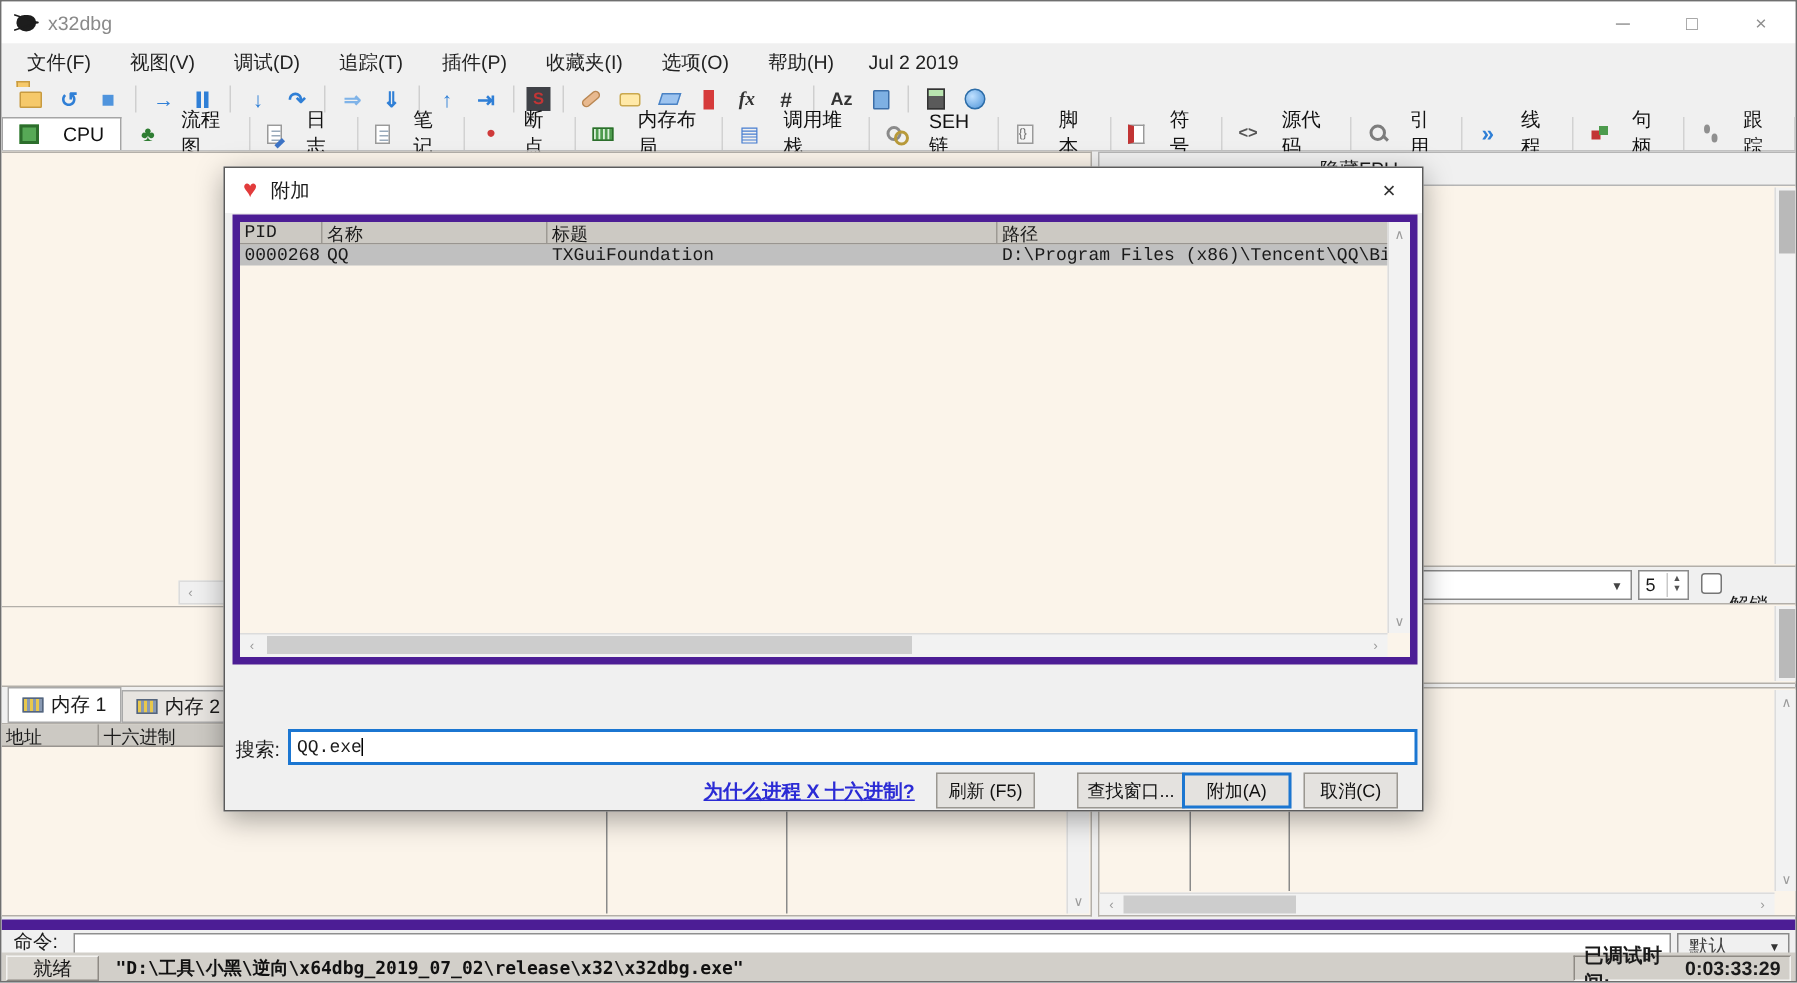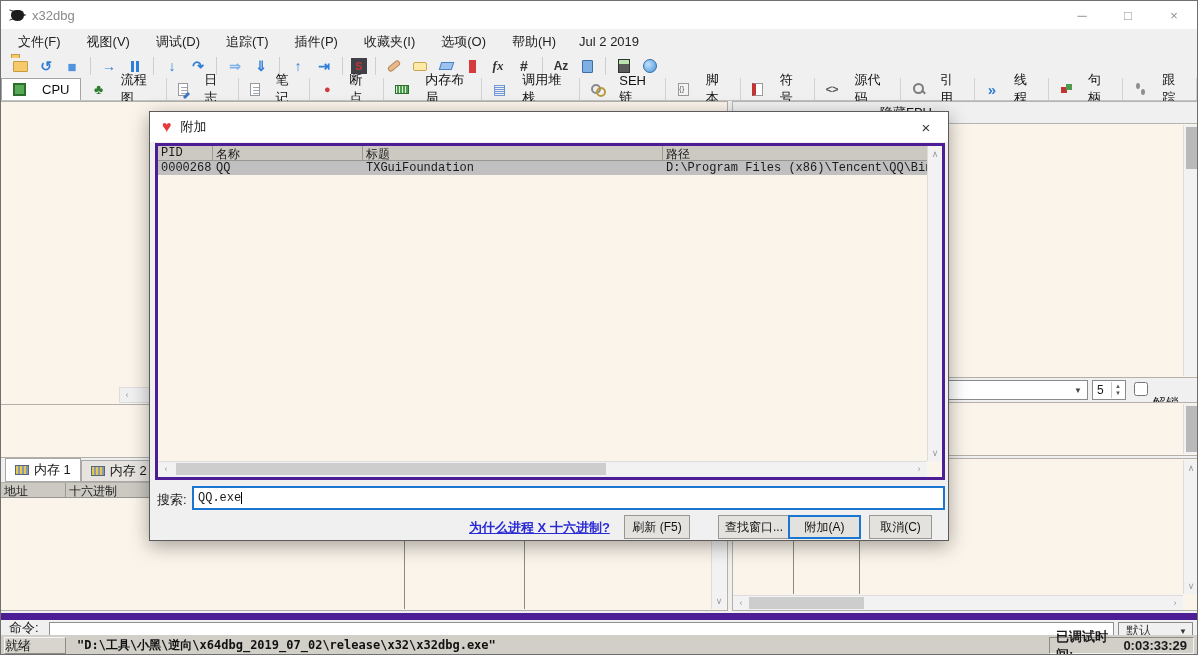--- a/index.html
+++ b/index.html
@@ -130,34 +130,34 @@
   
   .cmdbar{position:absolute;left:0;top:612px;width:100%;height:22px;background:#f0f0f0;border-top:7px solid #4c1d95;
           display:flex;align-items:center;}
   .cmd-label{margin-left:8px;}
   .cmd-input{position:absolute;left:48px;top:2px;width:1065px;height:18px;border:1px solid #8f8f8f;background:#fff;
              font-family:"Liberation Mono","DejaVu Sans Mono",monospace;font-size:12px;padding:0 3px;}
   .cmd-combo{position:absolute;left:1117px;top:2px;width:75px;height:18px;background:#f0f0f0;justify-content:space-between;}
 
   
   .statusbar{position:absolute;left:0;top:634px;width:100%;height:21px;background:#d2cfc9;display:flex;align-items:center;}
-  .st-ready{position:absolute;left:3px;top:2px;width:62px;height:17px;text-align:left;line-height:16px;
+  .st-ready{position:absolute;left:3px;top:2px;width:62px;height:17px;text-align:center;line-height:16px;
             background:#d8d5cf;border:1px solid;border-color:#f4f3f1 #8e8a84 #8e8a84 #f4f3f1;}
   .st-path{position:absolute;left:76px;top:2px;font-family:"DejaVu Sans Mono",monospace;font-size:12px;font-weight:bold;color:#111;}
   .st-time{position:absolute;left:1048px;right:3px;top:2px;height:17px;border:1px solid;
            border-color:#8e8a84 #f4f3f1 #f4f3f1 #8e8a84;display:flex;align-items:center;gap:14px;padding:0 6px;font-weight:bold;}
 
   
   .dialog{position:absolute;left:148px;top:110px;width:800px;height:430px;background:#f0f0f0;
           border:1px solid #5b5b5b;box-shadow:0 5px 18px rgba(0,0,0,.35);z-index:10;}
   .dlg-title{position:absolute;left:0;top:0;width:100%;height:30px;background:#fff;display:flex;align-items:center;}
   .heart{color:#e23b3b;font-size:16px;margin:0 9px 0 12px;}
   .dlg-close{position:absolute;right:0;top:0;width:44px;height:30px;display:flex;align-items:center;justify-content:center;
              color:#333;font-size:15px;}
-  .proc-list{position:absolute;left:5px;top:31px;width:790px;height:337px;border:3px solid #4c1d95;background:#fbf4ea;}
+  .proc-list{position:absolute;left:5px;top:31px;width:790px;height:300px;border:5px solid #4c1d95;background:#fbf4ea;}
   .proc-list .grid-header{height:15px;}
   .proc-row{display:flex;height:14px;background:#c0c0c0;font-family:"Liberation Mono","DejaVu Sans Mono",monospace;font-size:12px;line-height:14px;}
   .pr-cell{padding:0 3px;overflow:hidden;white-space:nowrap;border-right:1px solid transparent;}
   .col-pid{width:55px;}.col-name{width:150px;}.col-title{width:300px;}.col-path{width:255px;}
   .list-vscroll{position:absolute;right:0;top:0;bottom:16px;width:15px;background:#f2f2f2;border-left:1px solid #dcdcdc;}
   .list-hscroll{position:absolute;left:0;bottom:0;right:15px;height:16px;background:#f2f2f2;border-top:1px solid #dcdcdc;}
   .search-row{position:absolute;left:0;top:374px;width:100%;height:26px;}
   .search-label{position:absolute;left:7px;top:5px;}
   .search-input{position:absolute;left:42px;top:0;width:753px;height:24px;border:2px solid #1b76d1;background:#fff;
                 font-family:"Liberation Mono","DejaVu Sans Mono",monospace;font-size:12px;padding:0 4px;outline:none;}

